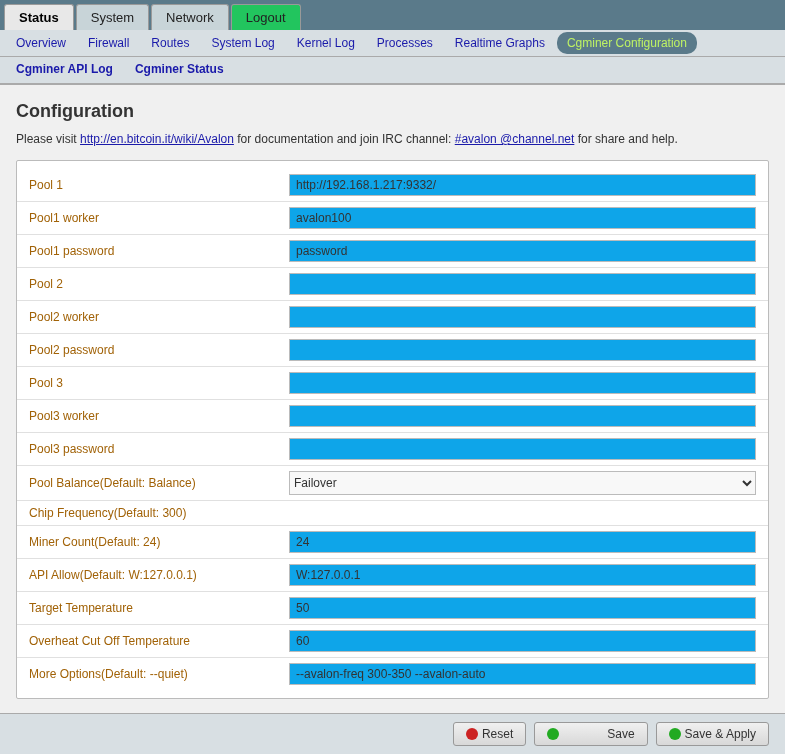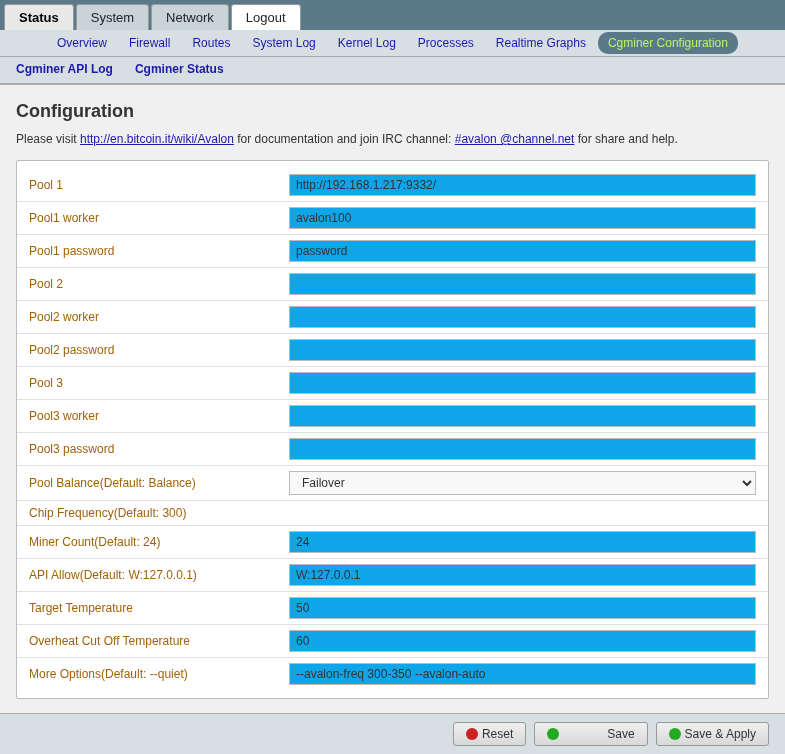--- a/index.html
+++ b/index.html
@@ -27,32 +27,31 @@
       font-size: 13px;
       color: #222;
       border-radius: 3px 3px 0 0;
     }
     .top-nav .tab.active {
       background: #e8e8e8;
       font-weight: bold;
       color: #000;
     }
     .top-nav .tab.logout {
-      background: #ffffff;
+      background: #22c55e;
     }
     
     .second-nav {
       background: #d8dfe3;
       border-bottom: 1px solid #aaa;
       display: flex;
       flex-wrap: wrap;
       align-items: center;
       padding: 2px 6px;
       gap: 2px;
-      justify-content: center;
     }
     .second-nav .nav-item {
       padding: 4px 10px;
       font-size: 12px;
       color: #1a1aaa;
       cursor: pointer;
       text-decoration: none;
     }
     .second-nav .nav-item.active {
       background: #5a7a8a;
@@ -128,21 +127,20 @@
       background: #0ea5e9;
       color: #333;
     }
     .form-select {
       flex: 1;
       height: 24px;
       border: 1px solid #bbb;
       font-size: 12px;
       background: #f8f8f8;
       color: #333;
-      padding-left: 8px;
     }
     
     .bottom-bar {
       background: #d8dfe3;
       border-top: 1px solid #aaa;
       padding: 8px 16px;
       display: flex;
       justify-content: flex-end;
       align-items: center;
       gap: 8px;

